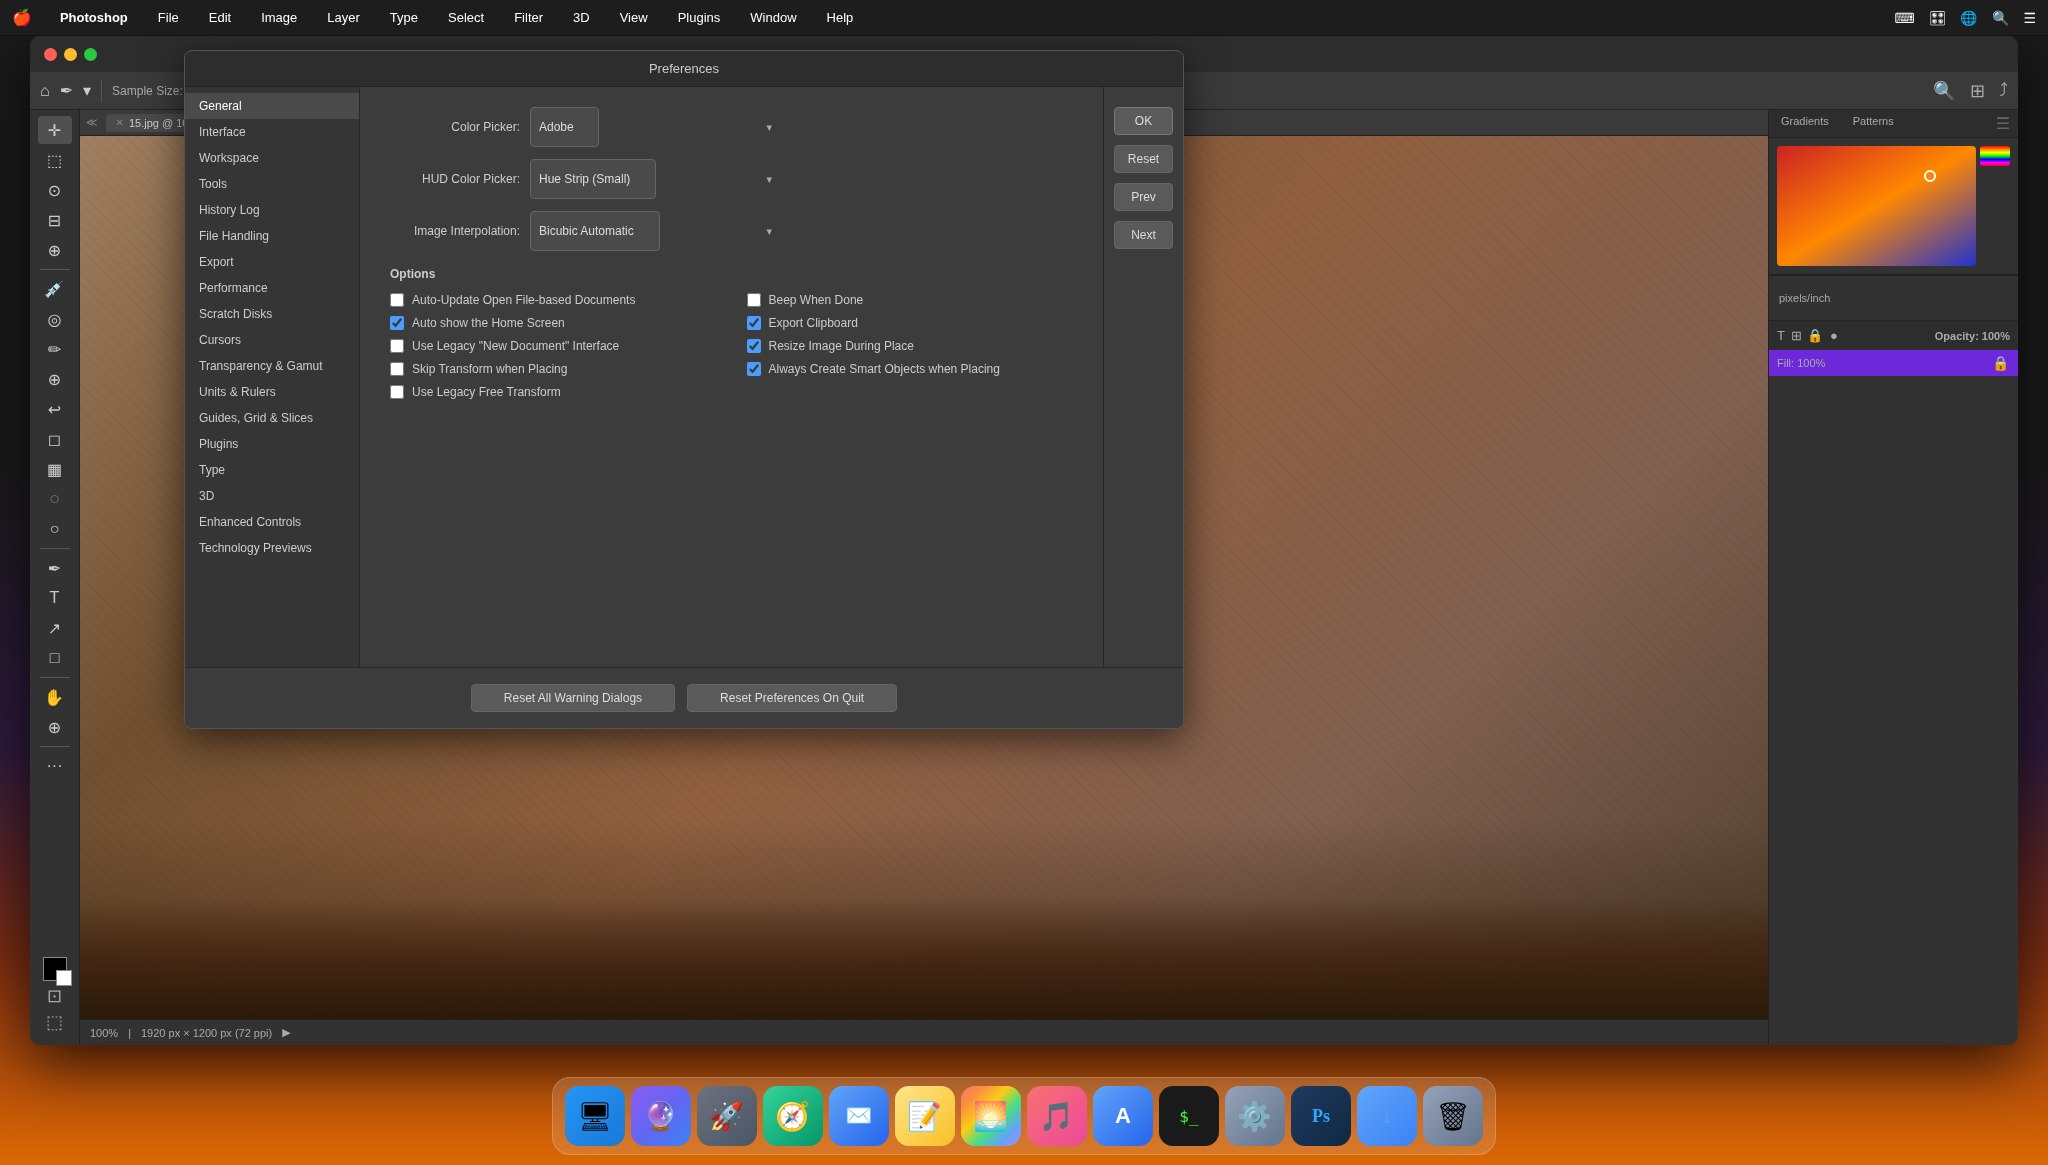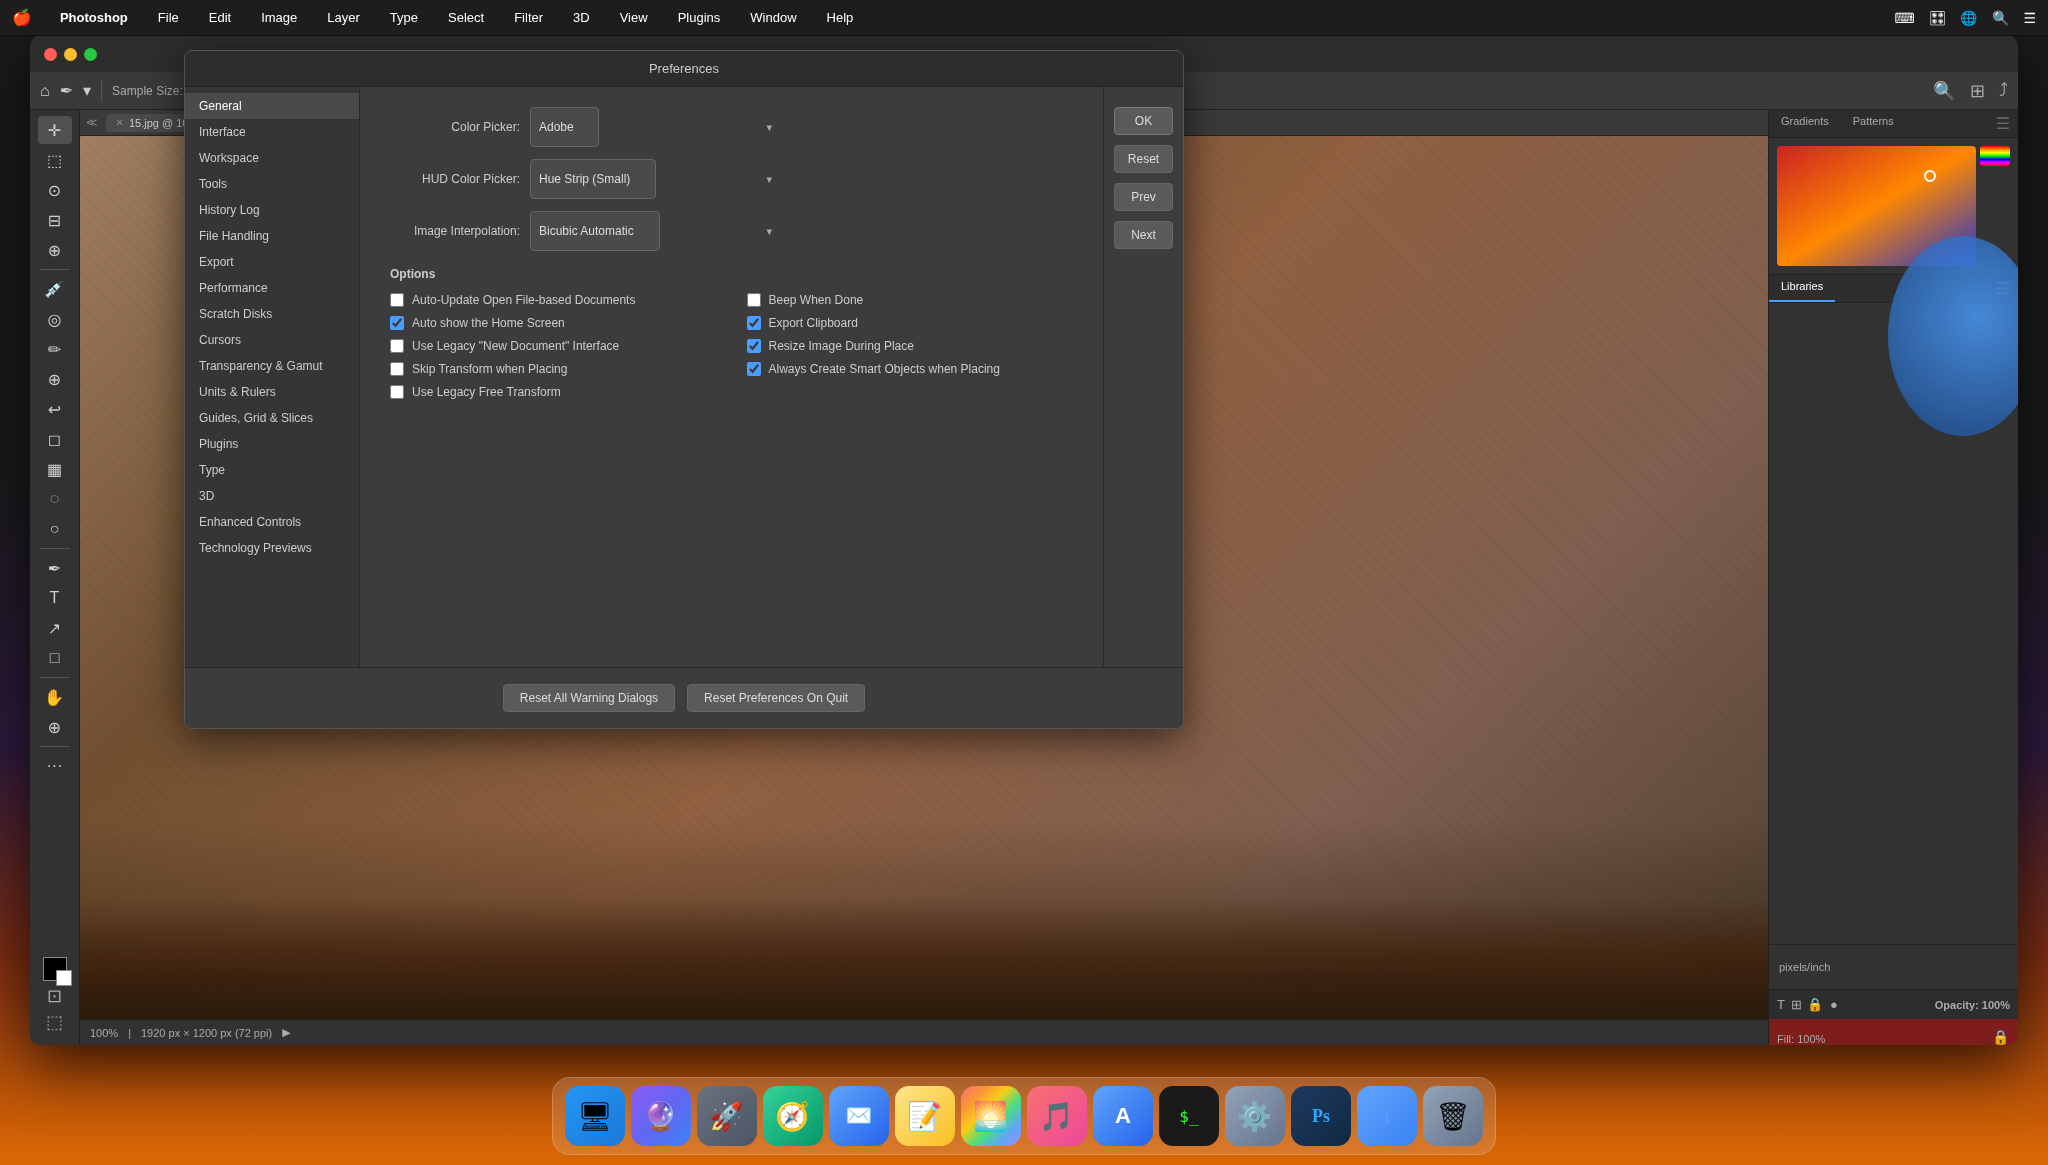--- a/index.html
+++ b/index.html
@@ -406,21 +406,21 @@
 
     .prefs-footer {
       display: flex;
       justify-content: center;
       gap: 12px;
       padding: 16px 20px;
       border-top: 1px solid #282828;
       background: #3c3c3c;
     }
     .footer-btn {
-      padding: 6px 16px;
+      padding: 6px 32px;
       background: #5a5a5a;
       border: 1px solid #666;
       border-radius: 4px;
       color: #ddd;
       font-size: 12px;
       cursor: pointer;
     }
 
     
     .dock {
@@ -609,40 +609,32 @@
           <span style="margin-left: auto; font-size: 16px; color: #666; padding: 4px 8px; cursor: pointer;">☰</span>
         </div>
         <div style="display: flex; padding: 8px;">
           <div class="color-swatch-area" style="flex: 1; margin: 0; height: 120px; position: relative;">
             <div class="color-thumb"></div>
           </div>
           <div class="color-bar"></div>
         </div>
       </div>
 
-      <div style="flex: 1; overflow: hidden;">
-        <div class="panel-tab-row">
-          <span class="panel-tab active">Libraries</span>
-          <span style="margin-left: auto; font-size: 16px; color: #666; padding: 4px 8px; cursor: pointer;">☰</span>
-        </div>
-
-        <div style="position: absolute; right: -20px; top: 200px; width: 150px; height: 200px; background: radial-gradient(circle at 60% 40%, #4a9eff, #1a4a8f); border-radius: 50%; opacity: 0.8;"></div>
-      </div>
 
       <div style="border-top: 1px solid #222; padding: 16px 10px; font-size: 11px; color: #aaa;">
         <div>pixels/inch</div>
       </div>
       <div style="height: 30px; background: #2d2d2d; border-top: 1px solid #222; display: flex; align-items: center; padding: 0 8px; gap: 6px;">
         <span style="font-size: 13px; color: #aaa; cursor: pointer;">T</span>
         <span style="font-size: 13px; color: #aaa; cursor: pointer;">⊞</span>
         <span style="font-size: 13px; color: #aaa; cursor: pointer;">🔒</span>
         <span style="font-size: 13px; color: #aaa; cursor: pointer;">●</span>
         <div style="margin-left: auto; font-size: 11px; color: #aaa; font-weight: bold;">Opacity: 100%</div>
       </div>
-      <div style="height: 26px; background: #7f1d1d; display: flex; align-items: flex-end; padding: 0 8px; font-size: 11px; color: #aaa;">
+      <div style="height: 26px; background: #6d28d9; display: flex; align-items: center; padding: 0 8px; font-size: 11px; color: #aaa;">
         Fill: 100%
         <span style="margin-left: auto; font-size: 14px; cursor: pointer;">🔒</span>
       </div>
     </div>
   </div>
 </div>
 
 <div class="prefs-dialog">
   <div class="prefs-titlebar">
     <span>Preferences</span>

